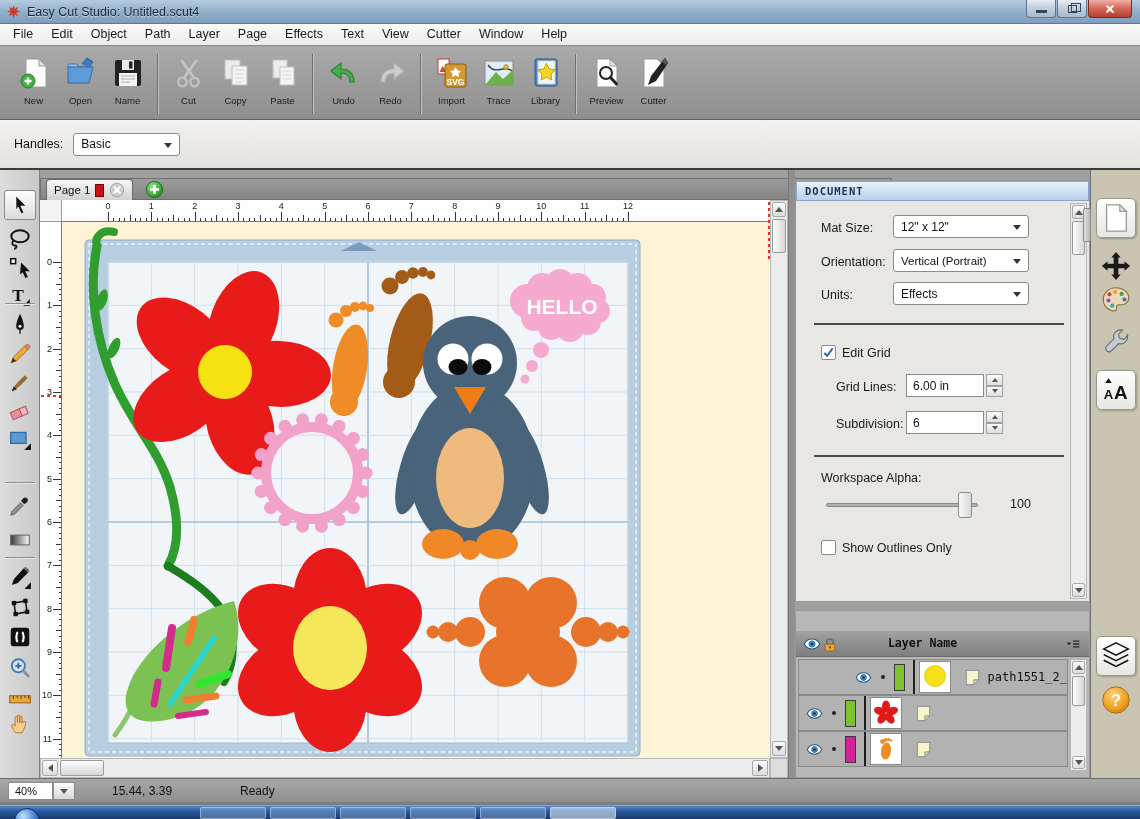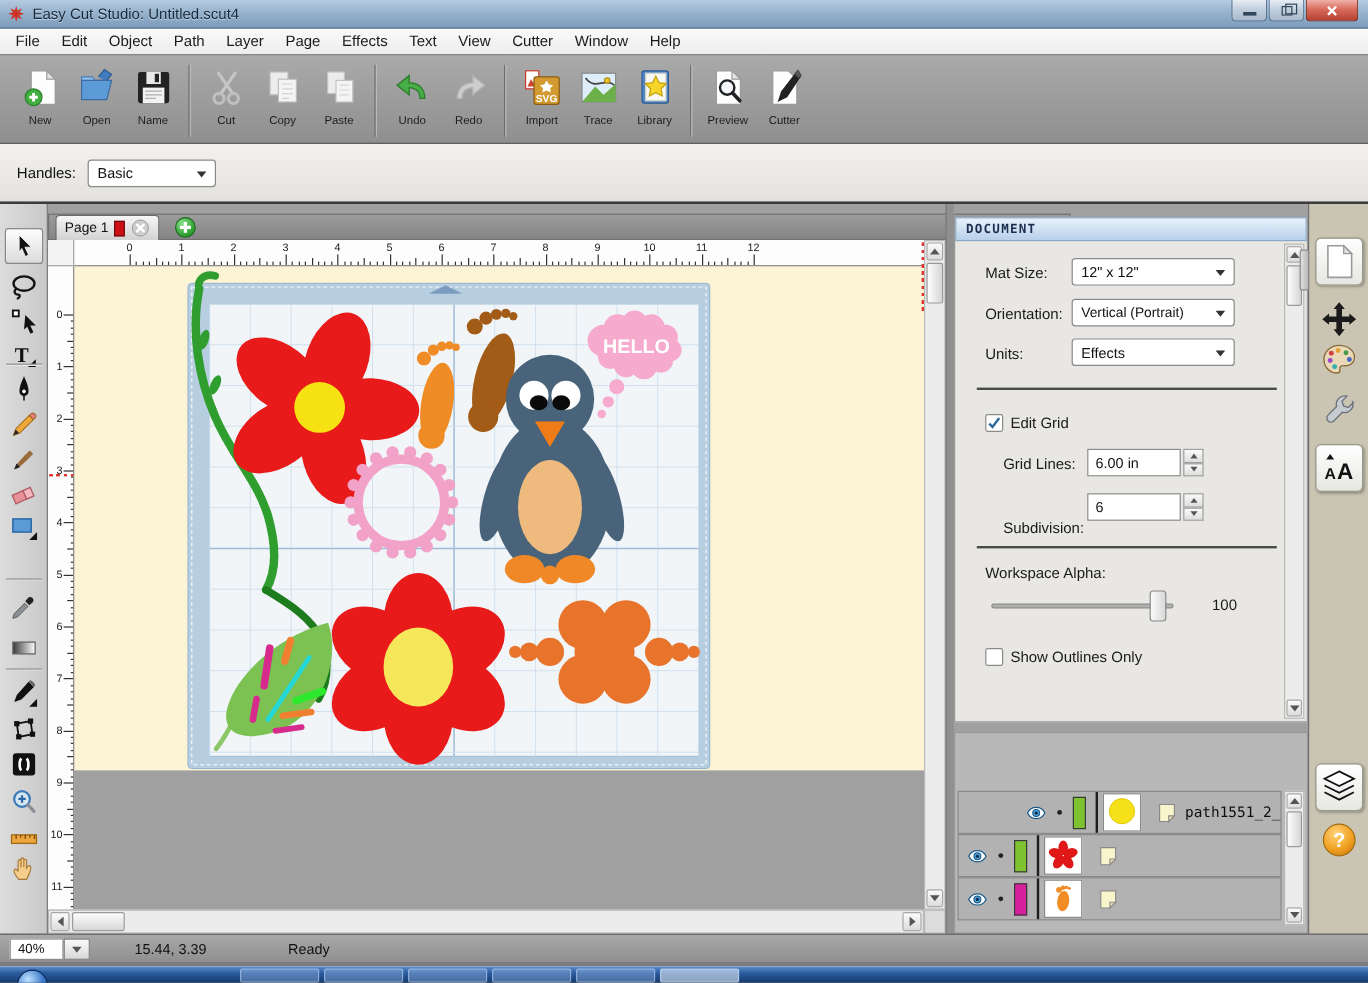--- a/index.html
+++ b/index.html
@@ -69,21 +69,21 @@
 
   
   #rulercorner { left:40px; top:200px; width:22px; height:22px; background:#f4f4f4; border-right:1px solid #999; border-bottom:1px solid #999; }
   #hruler { left:62px; top:200px; width:708px; height:22px; background:#fdfdfd; border-bottom:1px solid #777; overflow:hidden; }
   #vruler { left:40px; top:222px; width:22px; height:536px; background:#fdfdfd; border-right:1px solid #777; overflow:hidden; }
   .rnum { position:absolute; font-size:9px; color:#222; }
   .htick { position:absolute; width:1px; background:#333; }
   .vtick { position:absolute; height:1px; background:#333; }
 
   
-  #canvas { left:62px; top:222px; width:708px; height:420px; background:#fcf4d4; overflow:hidden; }
+  #canvas { left:62px; top:222px; width:708px; height:536px; background:#fcf4d4; overflow:hidden; }
 
   
   .redmark-v { left:768px; top:202px; width:2px; height:58px;
     background:repeating-linear-gradient(180deg,#e03030 0 3px,transparent 3px 6px); z-index:5; }
   .redmark-h { left:41px; top:395px; width:20px; height:2px;
     background:repeating-linear-gradient(90deg,#e03030 0 3px,transparent 3px 6px); z-index:5; }
 
   
   .sb { background:#ececec; border:1px solid #b8b8b8; }
   .sb-btn { position:absolute; background:linear-gradient(#fbfbfb,#dcdcdc); border:1px solid #a8a8a8; border-radius:2px;
@@ -959,21 +959,21 @@
   </div>
   <div class="spinner" style="left:190px; top:193px;">
     <div>
         <span class="tri-u"></span>
       </div>
     <div>
         <span class="tri-d"></span>
       </div>
   </div>
 
-  <span class="plabel" style="left:40px; top:252px;">Subdivision:</span>
+  <span class="plabel" style="left:40px; top:236px;">Subdivision:</span>
   <div class="spin" style="left:110px; top:230px; width:78px;">
     <span>6</span>
   </div>
   <div class="spinner" style="left:190px; top:230px;">
     <div>
         <span class="tri-u"></span>
       </div>
     <div>
         <span class="tri-d"></span>
       </div>
@@ -994,20 +994,43 @@
         <span class="tri-u"></span>
       </div>
     <div class="sb-thumb" style="left:1px; top:17px; width:13px; height:34px;"></div>
     <div class="sb-btn" style="left:1px; bottom:1px; width:13px; height:14px;">
         <span class="tri-d"></span>
       </div>
   </div>
 </div>
 
 <div id="layerspanel" class="abs">
+  <div id="layers-toolbar">
+    <span style="position:absolute; left:7px; top:4px; width:18px; height:18px;">
+        <svg viewBox="0 0 20 20">
+          <path d="M1.5 10C3.5 6 6.5 4.5 10 4.5S16.5 6 18.5 10c-2 4-5 5.5-8.5 5.5S3.5 14 1.5 10z" fill="#fff" stroke="#1a5a8a" stroke-width="1.2"></path>
+          <circle cx="10" cy="10" r="3.4" fill="#4a9ad0" stroke="#1a5a8a"></circle>
+          <circle cx="10" cy="10" r="1.5" fill="#0a2a4a"></circle>
+        </svg>
+      </span>
+    <span style="position:absolute; left:26px; top:6px; width:16px; height:16px;">
+        <svg viewBox="0 0 20 20">
+          <path d="M6 9V6.5a4 4 0 0 1 8 0V9" fill="none" stroke="#6a6a6a" stroke-width="2"></path>
+          <rect x="4" y="9" width="12" height="8.5" rx="1.2" fill="#e8a83a" stroke="#8a5c10"></rect>
+          <circle cx="10" cy="13" r="1.4" fill="#6a4408"></circle>
+        </svg>
+      </span>
+    <span id="lcol-name">Layer Name</span>
+    <span style="position:absolute; right:6px; top:5px; width:20px; height:16px;">
+        <svg viewBox="0 0 20 20">
+          <path d="M2 8l3 3.5L8 8z" fill="#2a2a2a"></path>
+          <path d="M10 6.5h8M10 10h8M10 13.5h8" stroke="#2a2a2a" stroke-width="1.6"></path>
+        </svg>
+      </span>
+  </div>
   <div id="layerrows">
       <div class="lrow" style="top: 48px; justify-content: flex-end;">
         <span class="eye">
           <svg viewBox="0 0 20 20">
             <path d="M1.5 10C3.5 6 6.5 4.5 10 4.5S16.5 6 18.5 10c-2 4-5 5.5-8.5 5.5S3.5 14 1.5 10z" fill="#fff" stroke="#1a5a8a" stroke-width="1.2"></path>
             <circle cx="10" cy="10" r="3.4" fill="#4a9ad0" stroke="#1a5a8a"></circle>
             <circle cx="10" cy="10" r="1.5" fill="#0a2a4a"></circle>
           </svg>
         </span>
         <span class="dot"></span>

